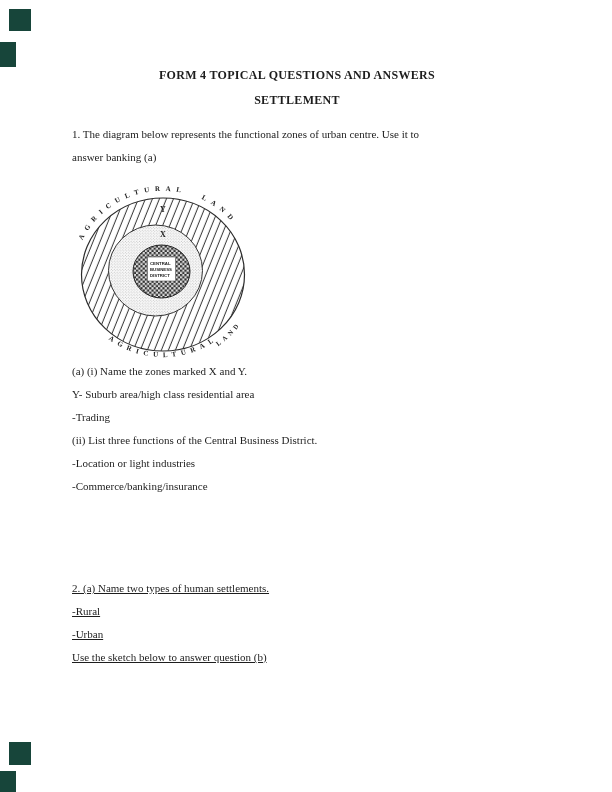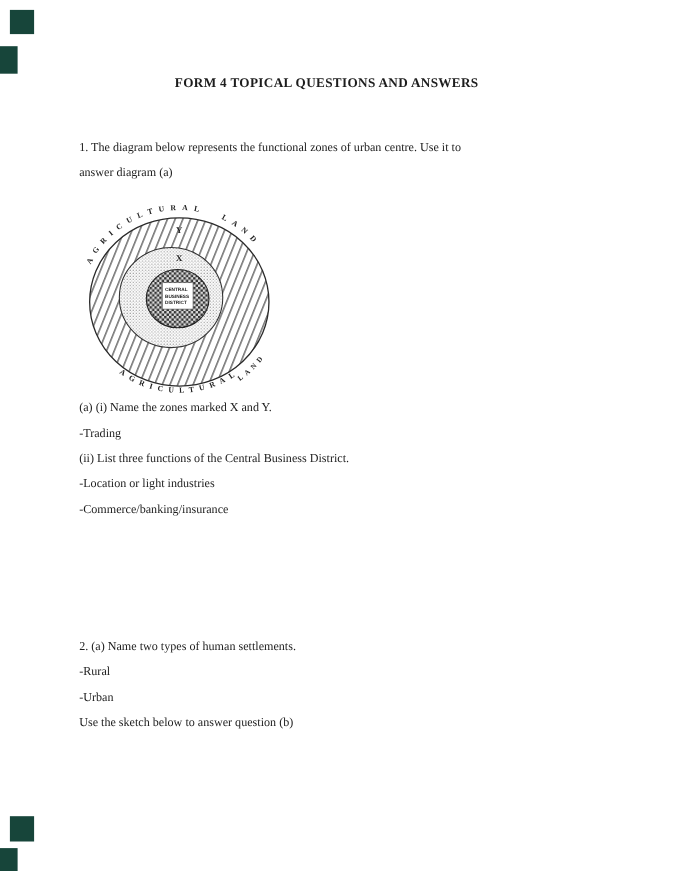--- a/index.html
+++ b/index.html
@@ -12,44 +12,45 @@
     overflow:hidden;
   }
   .center-col{position:absolute;left:72px;width:450px;text-align:center;}
   .heading{font-weight:bold;font-size:12px;line-height:23px;letter-spacing:0.3px;}
   .block{position:absolute;left:72px;width:470px;}
   .line{font-size:11px;line-height:23px;white-space:pre;}
   .doc-title{top:64px;}
   .doc-subtitle{top:89px;}
   .q1-intro{top:123px;}
   .q1-answers{top:360px;}
-  .q2-block{top:577px;}
+  .q2-block{top:577px;text-decoration:underline;}
   .diagram{position:absolute;left:70px;top:186px;width:190px;height:186px;}
   .curved-label{font-family:"Liberation Serif",serif;font-weight:bold;fill:#222222;}
   .corner-mark{position:absolute;background:#17453A;}
   .corner-mark.tl-badge{left:9px;top:9px;width:22px;height:22px;}
   .corner-mark.tl-edge{left:0;top:42px;width:16px;height:25px;}
   .corner-mark.bl-badge{left:9px;top:742px;width:22px;height:23px;}
   .corner-mark.bl-edge{left:0;top:771px;width:16px;height:21px;}
 </style>
 </head>
 <body>
 
 <div class="page">
 
   <div class="corner-mark tl-badge"></div>
   <div class="corner-mark tl-edge"></div>
   <div class="corner-mark bl-badge"></div>
   <div class="corner-mark bl-edge"></div>
 
   <div class="center-col heading doc-title">FORM 4 TOPICAL QUESTIONS AND ANSWERS</div>
+  <div class="center-col heading doc-subtitle">SETTLEMENT</div>
 
   <div class="block q1-intro">
     <div class="line">1. The diagram below represents the functional zones of urban centre. Use it to</div>
-    <div class="line">answer diagram (a)</div>
+    <div class="line">answer banking (a)</div>
   </div>
 
   <svg class="diagram" viewBox="0 0 190 186" width="190" height="186" xmlns="http://www.w3.org/2000/svg">
     <defs>
       <pattern id="hatch" width="6.5" height="6.5" patternUnits="userSpaceOnUse" patternTransform="rotate(22)">
         <rect width="6.5" height="6.5" fill="#ffffff"></rect>
         <line x1="3.2" y1="-0.5" x2="3.2" y2="7" stroke="#3a3a3a" stroke-width="1"></line>
       </pattern>
       <pattern id="dots" width="2.8" height="2.8" patternUnits="userSpaceOnUse">
         <rect width="2.8" height="2.8" fill="#fcfcfc"></rect>
@@ -86,20 +87,21 @@
     <text class="curved-label" font-size="7" letter-spacing="5" text-anchor="middle">
       <textPath href="#arcBottom" startOffset="50%">AGRICULTURAL</textPath>
     </text>
     <text class="curved-label" font-size="6.5" letter-spacing="3.5">
       <textPath href="#arcRight" startOffset="18%">LAND</textPath>
     </text>
   </svg>
 
   <div class="block q1-answers">
     <div class="line">(a) (i) Name the zones marked X and Y.</div>
+    <div class="line">Y- Suburb area/high class residential area</div>
     <div class="line">-Trading</div>
     <div class="line">(ii) List three functions of the Central Business District.</div>
     <div class="line">-Location or light industries</div>
     <div class="line">-Commerce/banking/insurance</div>
   </div>
 
   <div class="block q2-block">
     <div class="line">2. (a) Name two types of human settlements.</div>
     <div class="line">-Rural</div>
     <div class="line">-Urban</div>

